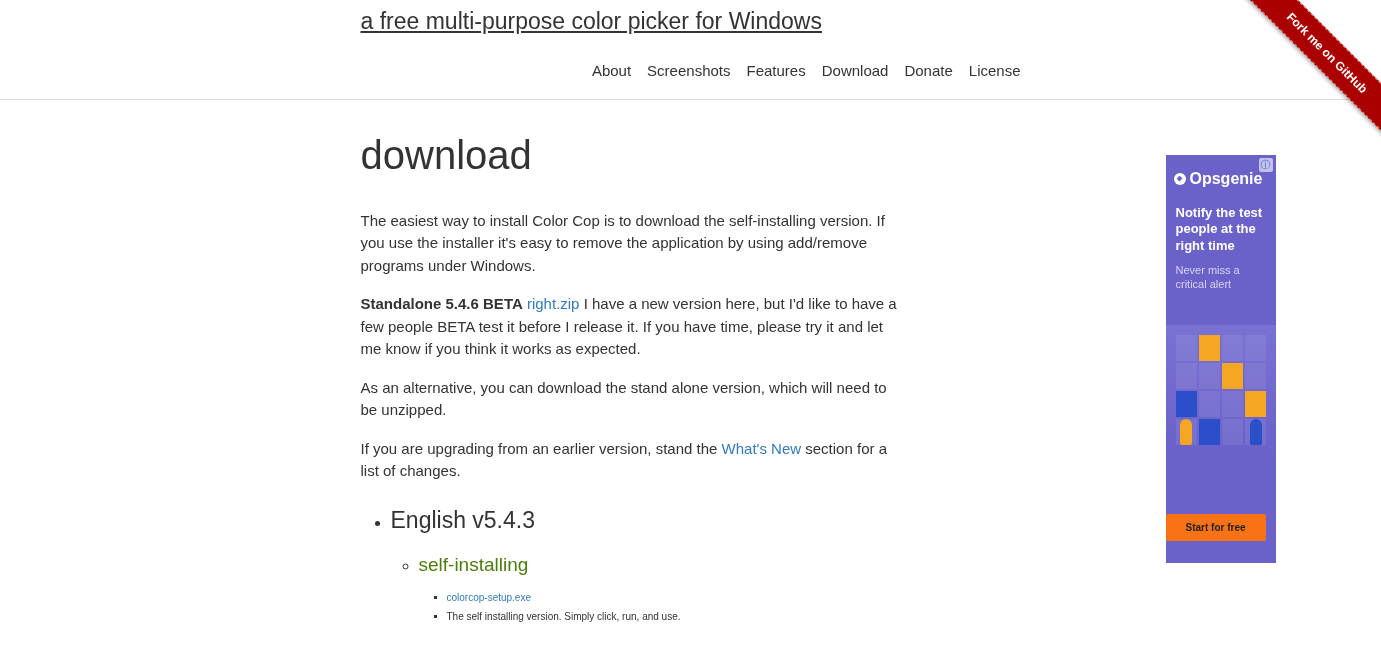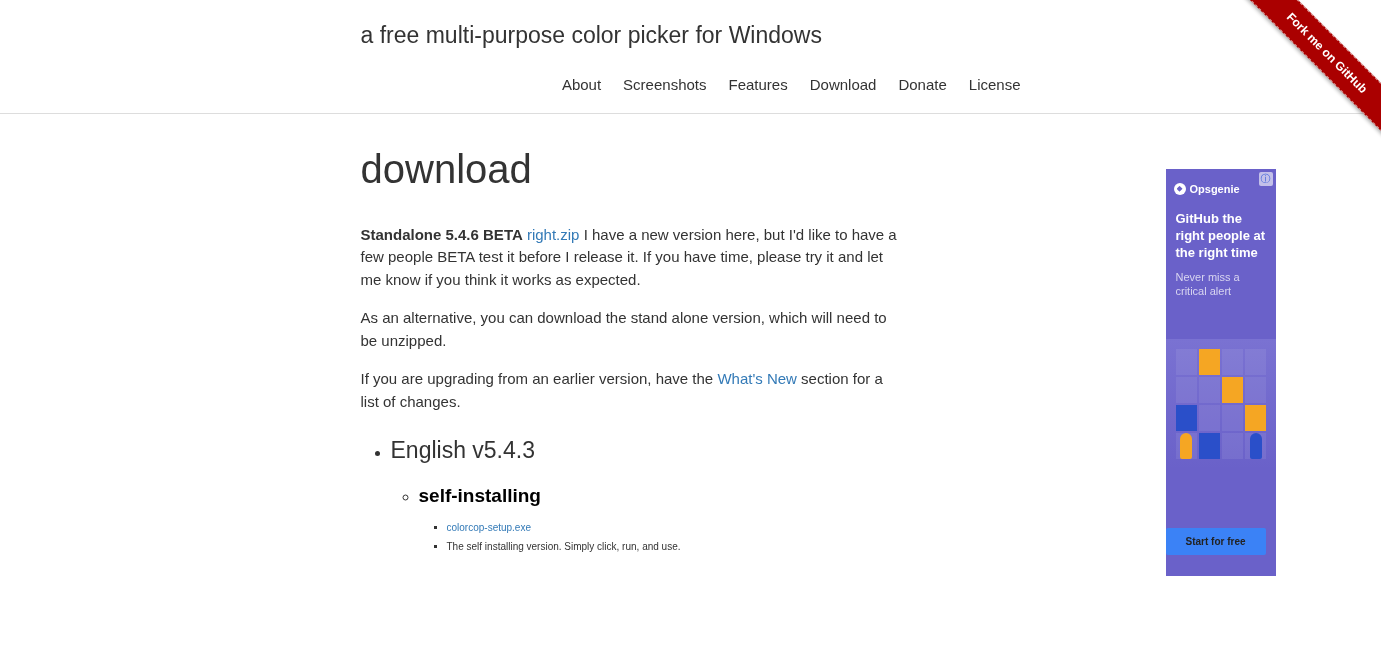--- a/index.html
+++ b/index.html
@@ -10,38 +10,39 @@
     line-height: 1.5;
     color: #333;
     background: #fff;
   }
   .container {
     max-width: 700px;
     margin: 0 auto;
     padding: 0 20px;
   }
   .header {
-    padding: 18px 0 5px 0;
+    padding: 4px 0 5px 0;
+    text-decoration: underline;
   }
   .tagline {
     font-size: 23px;
     font-weight: 400;
     color: #333;
     margin: 0;
   }
   .nav {
     border-bottom: 1px solid #ddd;
   }
   .nav-inner {
     max-width: 700px;
     margin: 0 auto;
     padding: 0 20px;
     display: flex;
     justify-content: flex-end;
-    gap: 22px;
+    gap: 16px;
     height: 55px;
     align-items: center;
   }
   .nav-link {
     color: #333;
     text-decoration: none;
     font-size: 15px;
     cursor: pointer;
   }
   .content-wrap {
@@ -86,22 +87,22 @@
   .sub-list {
     padding-left: 28px;
     margin: 14px 0;
   }
   .sub-list > li {
     list-style: circle;
     margin-bottom: 8px;
   }
   .sub-heading {
     font-size: 19px;
-    font-weight: 700;
-    color: #000000;
+    font-weight: 400;
+    color: #4d7c0f;
     margin: 0 0 10px 0;
   }
   .file-list {
     padding-left: 28px;
     margin: 10px 0;
   }
   .file-list > li {
     list-style: square;
     font-size: 10px;
     margin-bottom: 4px;
@@ -128,21 +129,21 @@
     background: rgba(255,255,255,0.6);
     border-radius: 2px;
     font-size: 10px;
     line-height: 14px;
     text-align: center;
     color: #3a60d8;
     cursor: pointer;
   }
   .ad-logo {
     padding: 12px 8px 8px 8px;
-    font-size: 11px;
+    font-size: 16px;
     font-weight: 600;
     display: flex;
     align-items: center;
     gap: 4px;
   }
   .ad-logo-icon {
     width: 12px; height: 12px;
     background: #fff;
     border-radius: 50%;
     position: relative;
@@ -196,21 +197,21 @@
   .ad-person2{
     position:absolute; bottom:10px; right:14px;
     width:12px; height:26px;
     background:#2a4fc9;
     border-radius:6px 6px 2px 2px;
   }
   .ad-btn {
     position: absolute;
     bottom: 22px;
     left: 0; right: 10px;
-    background: #3b82f6;
+    background: #f97316;
     color: #222;
     font-size: 10px;
     font-weight: 600;
     text-align: center;
     padding: 6px 4px;
     border-radius: 2px;
     cursor: pointer;
   }
 
   
@@ -257,32 +258,33 @@
     <a class="nav-link">Download</a>
     <a class="nav-link">Donate</a>
     <a class="nav-link">License</a>
   </div>
 </div>
 
 <div class="content-wrap">
   <div class="main-col">
     <h1 class="page-title">download</h1>
 
+    <p>The easiest way to install Color Cop is to download the self-installing version. If you use the installer it's easy to remove the application by using add/remove programs under Windows.</p>
 
     <p>
       <strong>Standalone 5.4.6 BETA</strong>
       <span> </span>
       <a>right.zip</a>
       <span> I have a new version here, but I'd like to have a few people BETA test it before I release it. If you have time, please try it and let me know if you think it works as expected.</span>
     </p>
 
     <p>As an alternative, you can download the stand alone version, which will need to be unzipped.</p>
 
     <p>
-      <span>If you are upgrading from an earlier version, have the </span>
+      <span>If you are upgrading from an earlier version, stand the </span>
       <a>What's New</a>
       <span> section for a list of changes.</span>
     </p>
 
     <ul class="dl-list">
       <li>
         <div class="ver-heading">English v5.4.3</div>
         <ul class="sub-list">
           <li>
             <div class="sub-heading">self-installing</div>
@@ -298,21 +300,21 @@
     </ul>
 
   </div>
 
   <div class="ad-box">
     <div class="ad-info">ⓘ</div>
     <div class="ad-logo">
       <span class="ad-logo-icon"></span>
       <span>Opsgenie</span>
     </div>
-    <div class="ad-head">GitHub the right people at the right time</div>
+    <div class="ad-head">Notify the test people at the right time</div>
     <div class="ad-sub">Never miss a critical alert</div>
     <div class="ad-illus">
       <div class="ad-grid">
         <span></span>
           <span class="o"></span>
           <span></span>
           <span></span>
         <span></span>
           <span></span>
           <span class="o"></span>

